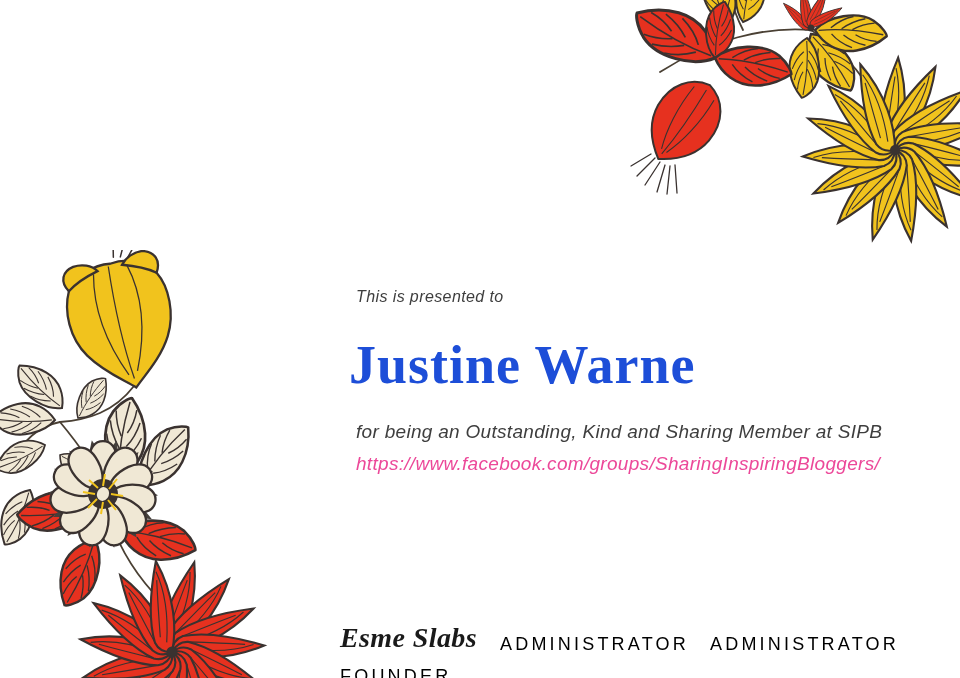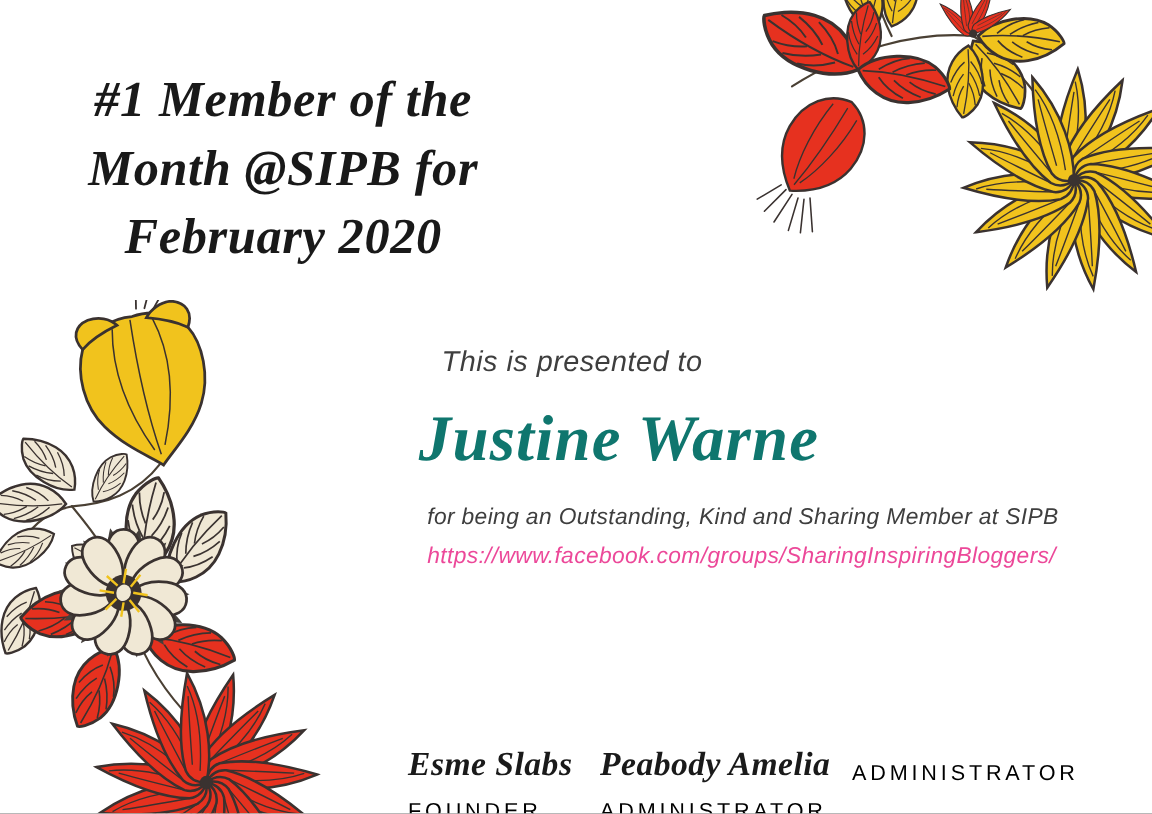--- a/index.html
+++ b/index.html
@@ -8,26 +8,26 @@
     overflow:hidden;font-family:"Liberation Sans",sans-serif;
   }
   
   .title{
     position:absolute;left:34px;top:56px;width:404px;text-align:center;
     font-family:"Liberation Serif",serif;font-style:italic;font-weight:700;
     font-size:42px;line-height:57px;color:#191919;letter-spacing:0.5px;
   }
   .presented{
     position:absolute;left:356px;top:288px;
-    font-style:italic;font-size:24px;color:#3e3e3e;letter-spacing:0.4px;margin-left:12px;
+    font-style:italic;font-size:16px;color:#3e3e3e;letter-spacing:0.4px;
   }
   .recipient{
     position:absolute;left:349px;top:334px;
-    font-family:"Liberation Serif",serif;font-style:italic;font-weight:700;
-    font-size:54px;color:#0f766e;letter-spacing:1px;
+    font-family:"Liberation Serif",serif;font-weight:700;
+    font-size:54px;color:#1d4ed8;letter-spacing:1px;
   }
   .reason{
     position:absolute;left:356px;top:421px;
     font-style:italic;font-size:19px;color:#3e3e3e;letter-spacing:0.3px;text-align:center;
   }
   .groupurl{
     position:absolute;left:356px;top:453px;
     font-style:italic;font-size:19px;color:#ec4899;letter-spacing:0.3px;
   }
   .sig{position:absolute;top:574px;margin-top:48px;}
@@ -214,39 +214,33 @@
       <use href="#sbp" fill="#E6311F" transform="rotate(228) scale(1.05)"></use>
       <use href="#sbp" fill="#E6311F" transform="rotate(252) scale(1.05)"></use>
       <use href="#sbp" fill="#E6311F" transform="rotate(276) scale(1.05)"></use>
       <use href="#sbp" fill="#E6311F" transform="rotate(300) scale(1.05)"></use>
       <use href="#sbp" fill="#E6311F" transform="rotate(324) scale(1.05)"></use>
       <use href="#sbp" fill="#E6311F" transform="rotate(348) scale(1.05)"></use>
       <circle r="5.5" fill="#3a3230"></circle>
     </g>
   </svg>
 
-  <div class="title">
-    <div>#1 Member of the</div>
-    <div>Month @SIPB for</div>
-    <div>February 2020</div>
-  </div>
 
   <div class="presented">This is presented to</div>
 
   <div class="recipient">Justine Warne</div>
 
   <div class="reason">for being an Outstanding, Kind and Sharing Member at SIPB</div>
 
   <div class="groupurl">https://www.facebook.com/groups/SharingInspiringBloggers/</div>
 
   <div class="sig sig1">
     <div class="name">Esme Slabs</div>
     <div class="role">FOUNDER</div>
   </div>
   <div class="sig sig2">
-    <div class="name">Peabody Amelia</div>
     <div class="role">ADMINISTRATOR</div>
   </div>
   <div class="sig sig3">
     <div class="role">ADMINISTRATOR</div>
   </div>
 
 </div>
 
 </body></html>

